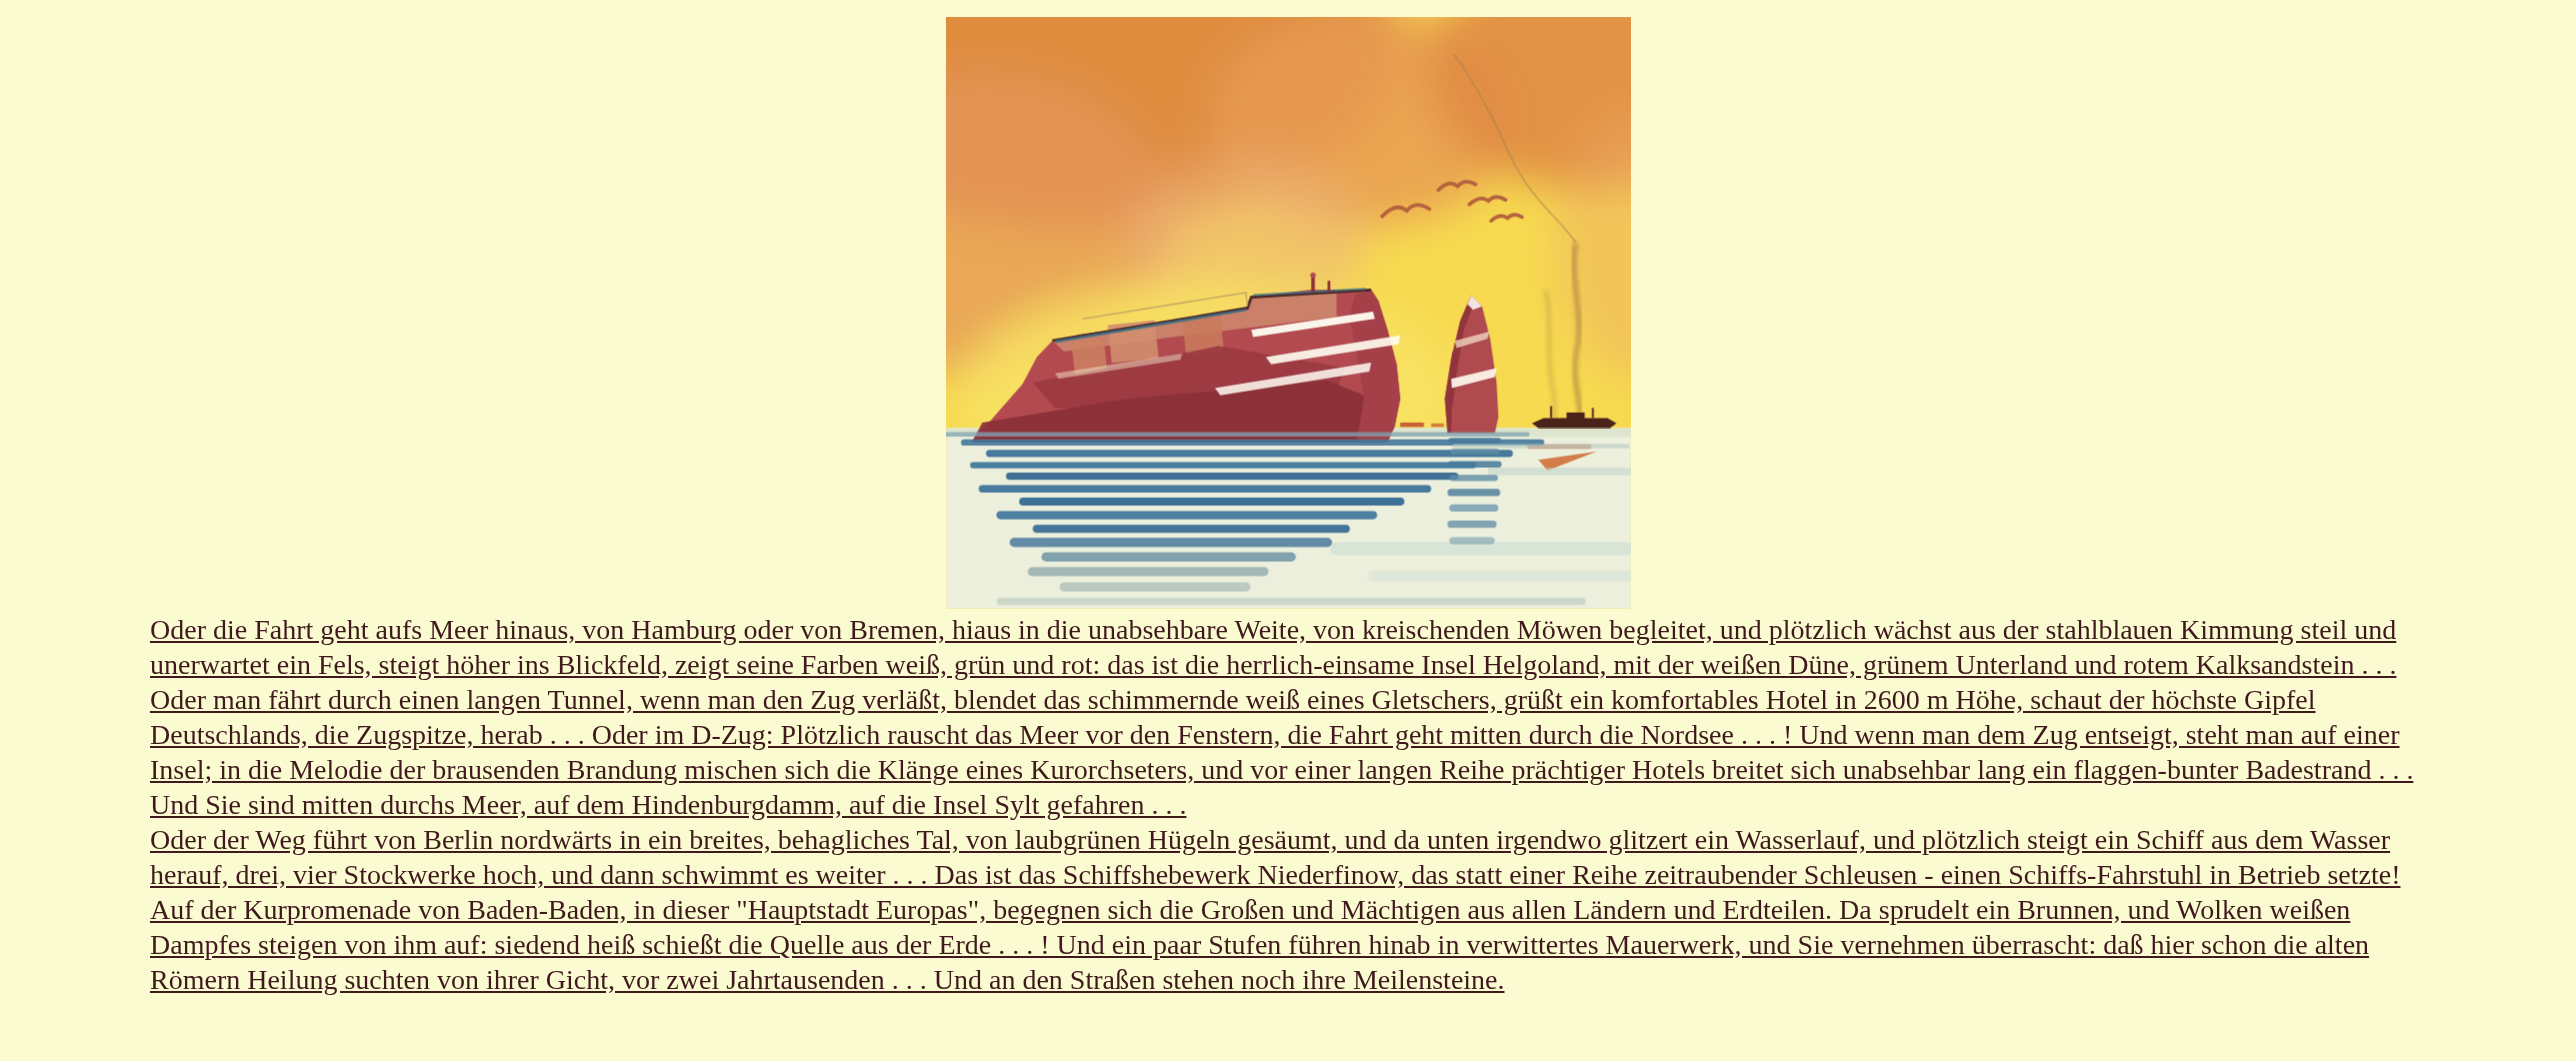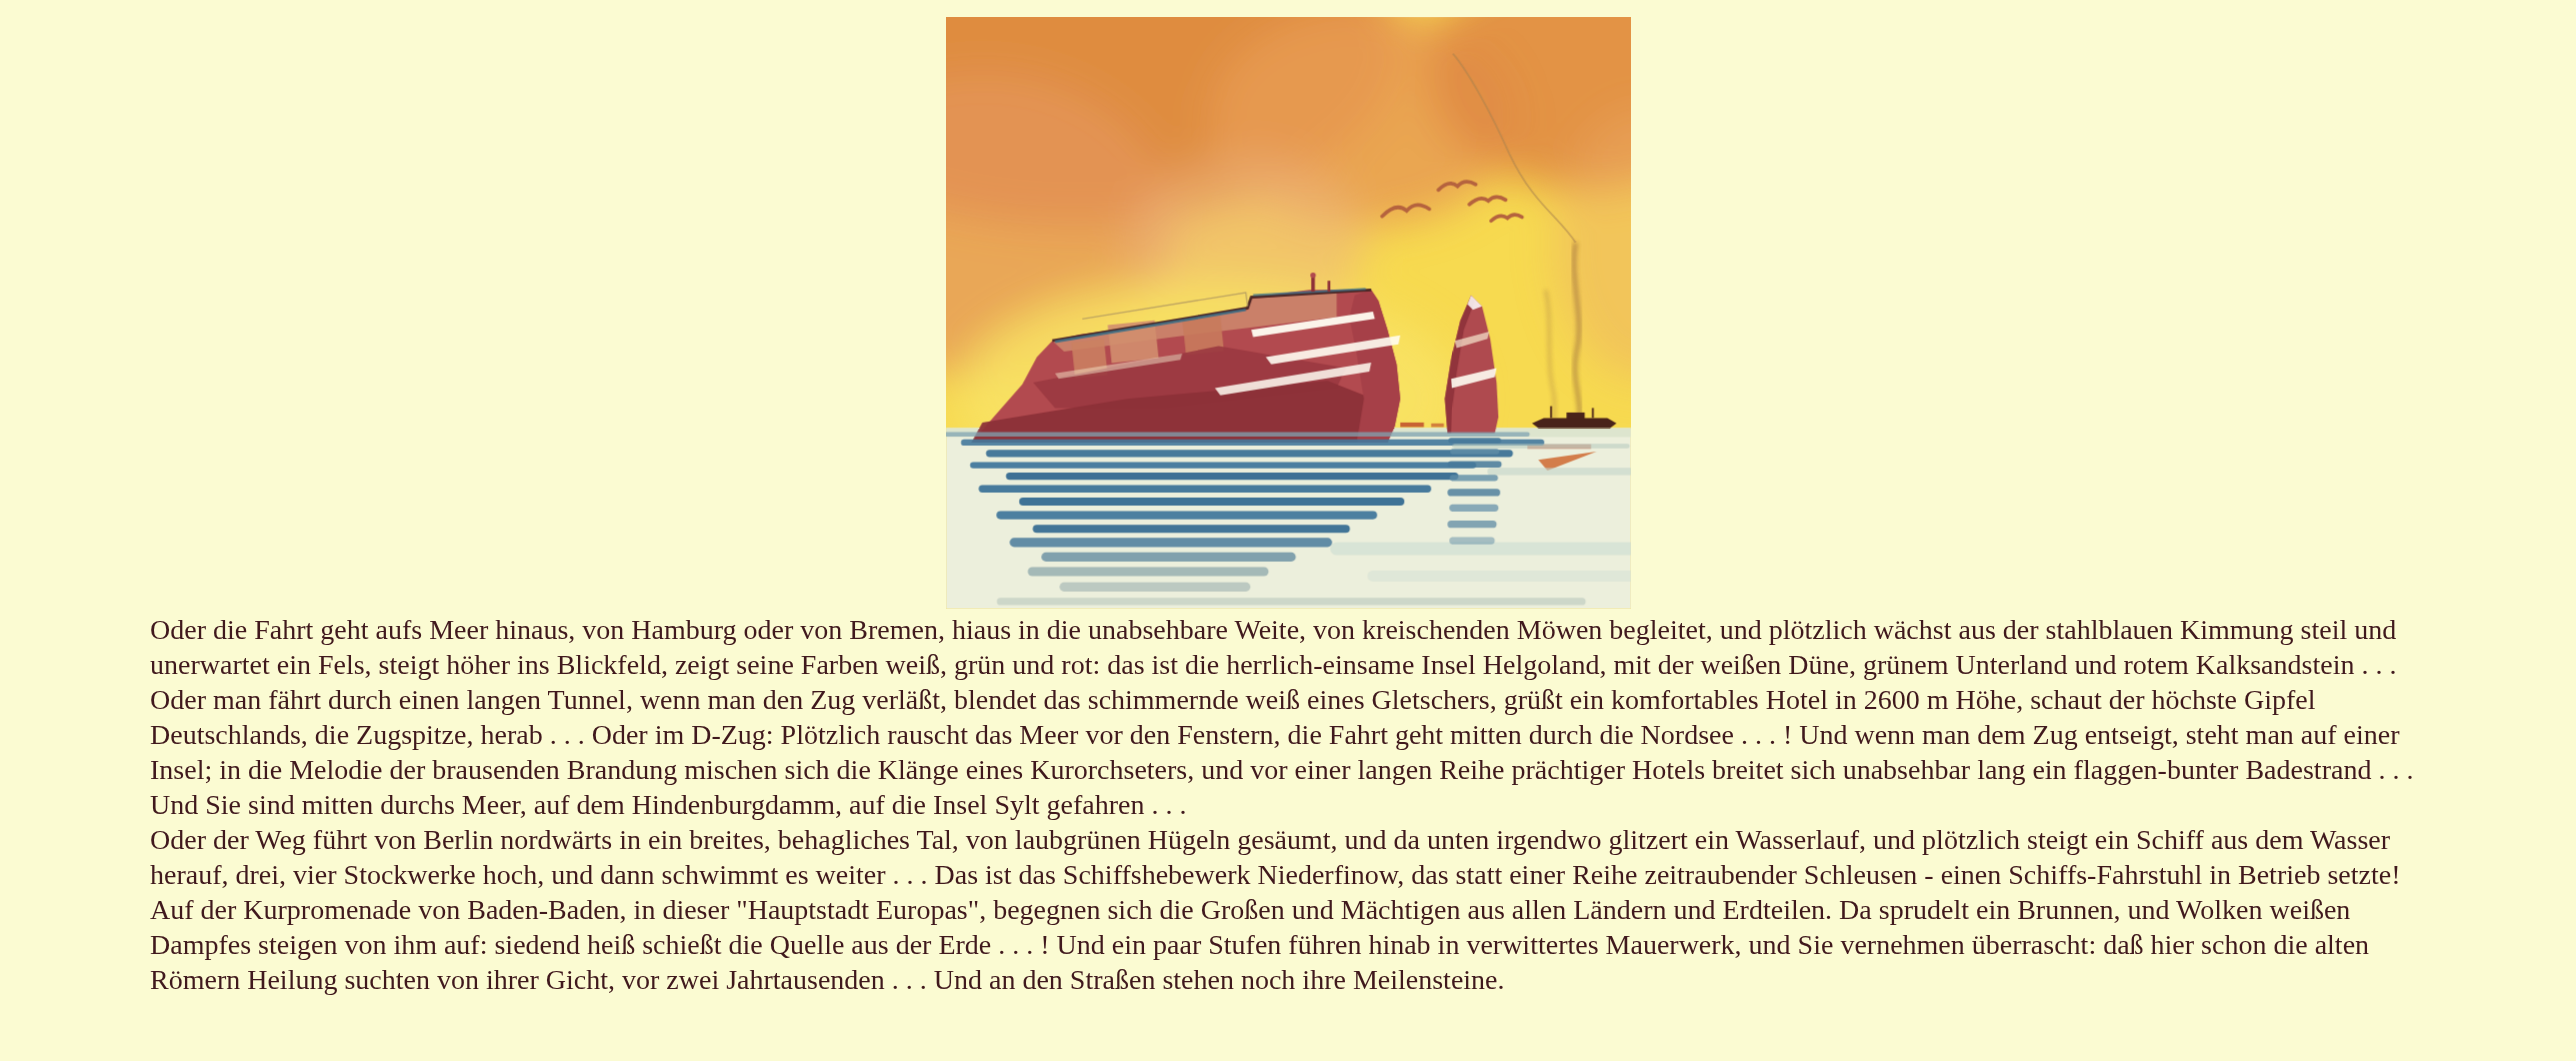--- a/index.html
+++ b/index.html
@@ -143,19 +143,19 @@
       <path d="M556,492 H608" stroke="#47799A" stroke-width="7" opacity="0.85"></path>
       <path d="M558,507 H604" stroke="#5E8CA6" stroke-width="7" opacity="0.8"></path>
       <path d="M556,523 H606" stroke="#47799A" stroke-width="8" opacity="0.8"></path>
       <path d="M558,540 H604" stroke="#5E8CA6" stroke-width="8" opacity="0.7"></path>
       <path d="M556,558 H602" stroke="#4A7B9B" stroke-width="8" opacity="0.65"></path>
       <path d="M558,576 H600" stroke="#5E8CA6" stroke-width="8" opacity="0.5"></path>
     </g>
   </svg>
 </figure>
 
-<main class="page-text" style="color: rgb(64, 25, 29);">
+<main class="page-text" style="color: rgb(64, 25, 29); text-decoration: underline;">
   <p>Oder die Fahrt geht aufs Meer hinaus, von Hamburg oder von Bremen, hiaus in die unabsehbare Weite, von kreischenden Möwen begleitet, und plötzlich wächst aus der stahlblauen Kimmung steil und unerwartet ein Fels, steigt höher ins Blickfeld, zeigt seine Farben weiß, grün und rot: das ist die herrlich-einsame Insel Helgoland, mit der weißen Düne, grünem Unterland und rotem Kalksandstein . . .</p>
   <p>Oder man fährt durch einen langen Tunnel, wenn man den Zug verläßt, blendet das schimmernde weiß eines Gletschers, grüßt ein komfortables Hotel in 2600 m Höhe, schaut der höchste Gipfel Deutschlands, die Zugspitze, herab . . . Oder im D-Zug: Plötzlich rauscht das Meer vor den Fenstern, die Fahrt geht mitten durch die Nordsee . . . ! Und wenn man dem Zug entseigt, steht man auf einer Insel; in die Melodie der brausenden Brandung mischen sich die Klänge eines Kurorchseters, und vor einer langen Reihe prächtiger Hotels breitet sich unabsehbar lang ein flaggen-bunter Badestrand . . . Und Sie sind mitten durchs Meer, auf dem Hindenburgdamm, auf die Insel Sylt gefahren . . .</p>
   <p>Oder der Weg führt von Berlin nordwärts in ein breites, behagliches Tal, von laubgrünen Hügeln gesäumt, und da unten irgendwo glitzert ein Wasserlauf, und plötzlich steigt ein Schiff aus dem Wasser herauf, drei, vier Stockwerke hoch, und dann schwimmt es weiter . . . Das ist das Schiffshebewerk Niederfinow, das statt einer Reihe zeitraubender Schleusen - einen Schiffs-Fahrstuhl in Betrieb setzte!</p>
   <p>Auf der Kurpromenade von Baden-Baden, in dieser "Hauptstadt Europas", begegnen sich die Großen und Mächtigen aus allen Ländern und Erdteilen. Da sprudelt ein Brunnen, und Wolken weißen Dampfes steigen von ihm auf: siedend heiß schießt die Quelle aus der Erde . . . ! Und ein paar Stufen führen hinab in verwittertes Mauerwerk, und Sie vernehmen überrascht: daß hier schon die alten Römern Heilung suchten von ihrer Gicht, vor zwei Jahrtausenden . . . Und an den Straßen stehen noch ihre Meilensteine.</p>
 </main>
 
 
 </body></html>

